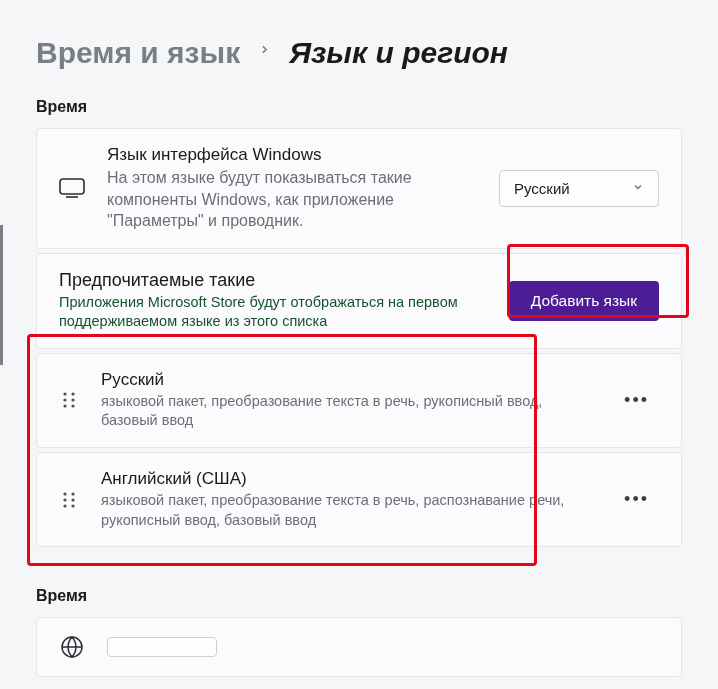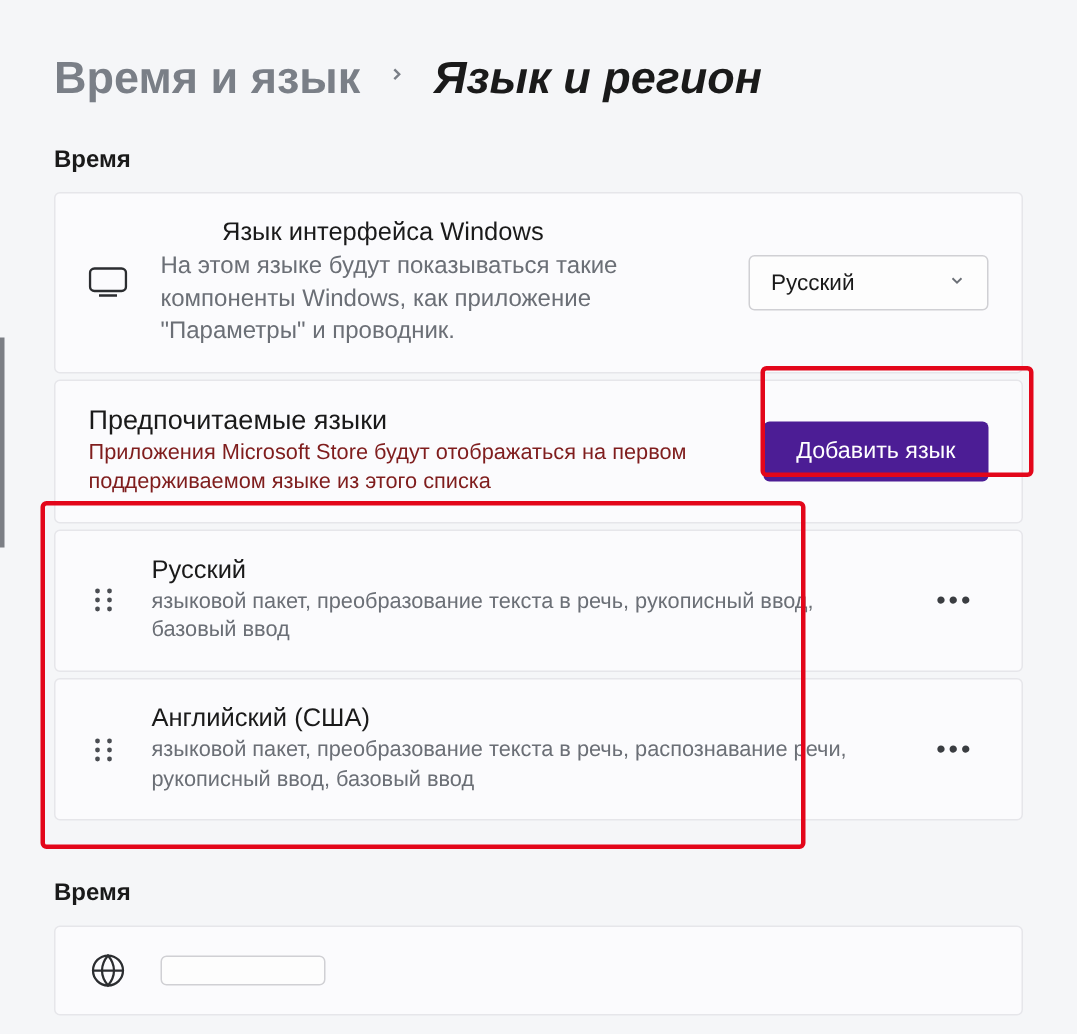--- a/index.html
+++ b/index.html
@@ -60,21 +60,20 @@
   }
   .card-body {
     flex: 1;
     min-width: 0;
   }
   .card-title {
     font-size: 17px;
     font-weight: 400;
     color: #1a1a1a;
     margin-bottom: 2px;
-    margin-left: 41px;
   }
   .card-desc {
     font-size: 16px;
     color: #6b6f76;
     line-height: 1.35;
   }
   .select {
     background: #fdfdfd;
     border: 1px solid #d0d0d4;
     border-radius: 4px;
@@ -100,21 +99,21 @@
     position: relative;
   }
   .pref-body { flex: 1; }
   .pref-title {
     font-size: 18px;
     font-weight: 400;
     margin-bottom: 2px;
   }
   .pref-desc {
     font-size: 14.5px;
-    color: #7f1d1d;
+    color: #14532d;
     line-height: 1.35;
   }
   .add-btn {
     background: #4c1d95;
     color: #fff;
     border: none;
     border-radius: 4px;
     padding: 11px 22px;
     font-size: 15.5px;
     cursor: pointer;
@@ -223,21 +222,21 @@
     <span class="select-chevron">
       <svg width="12" height="12" viewBox="0 0 24 24" fill="none" stroke="currentColor" stroke-width="2.5">
           <polyline points="6 9 12 15 18 9"></polyline>
         </svg>
     </span>
   </div>
 </div>
 
 <div class="pref-card">
   <div class="pref-body">
-    <div class="pref-title">Предпочитаемые языки</div>
+    <div class="pref-title">Предпочитаемые такие</div>
     <div class="pref-desc">Приложения Microsoft Store будут отображаться на первом поддерживаемом языке из этого списка</div>
   </div>
   <button class="add-btn">Добавить язык</button>
   <div class="hl hl-addbtn"></div>
 </div>
 
 <div class="lang-card">
   <div class="drag-handle">
     <svg width="14" height="18" viewBox="0 0 14 18" fill="#4a4d52">
       <circle cx="3" cy="3" r="1.6"></circle>

